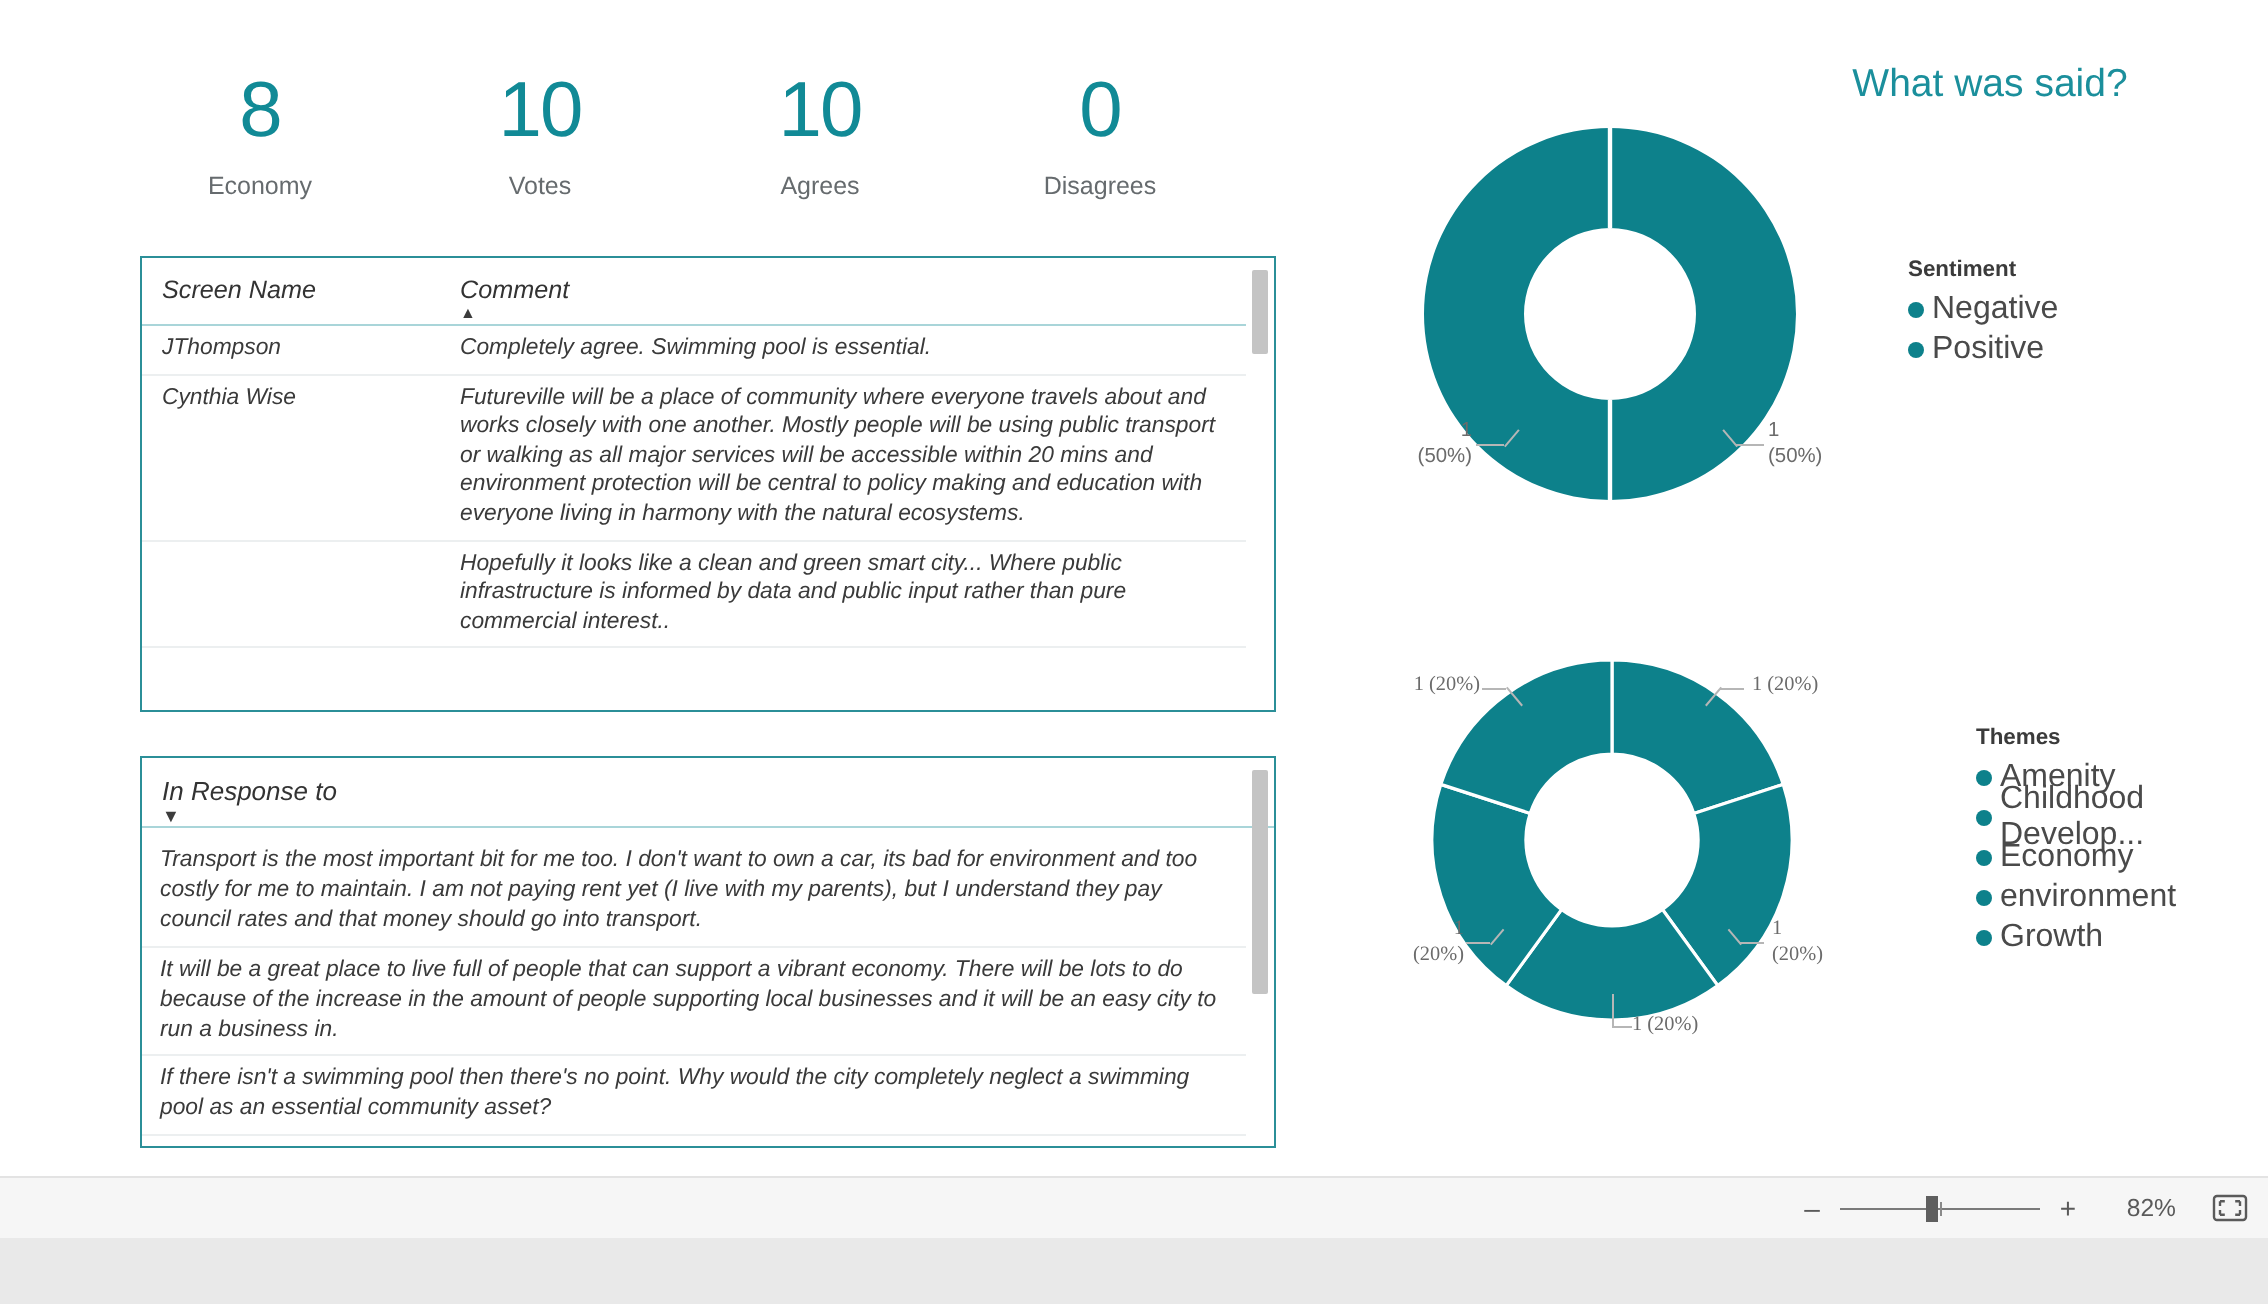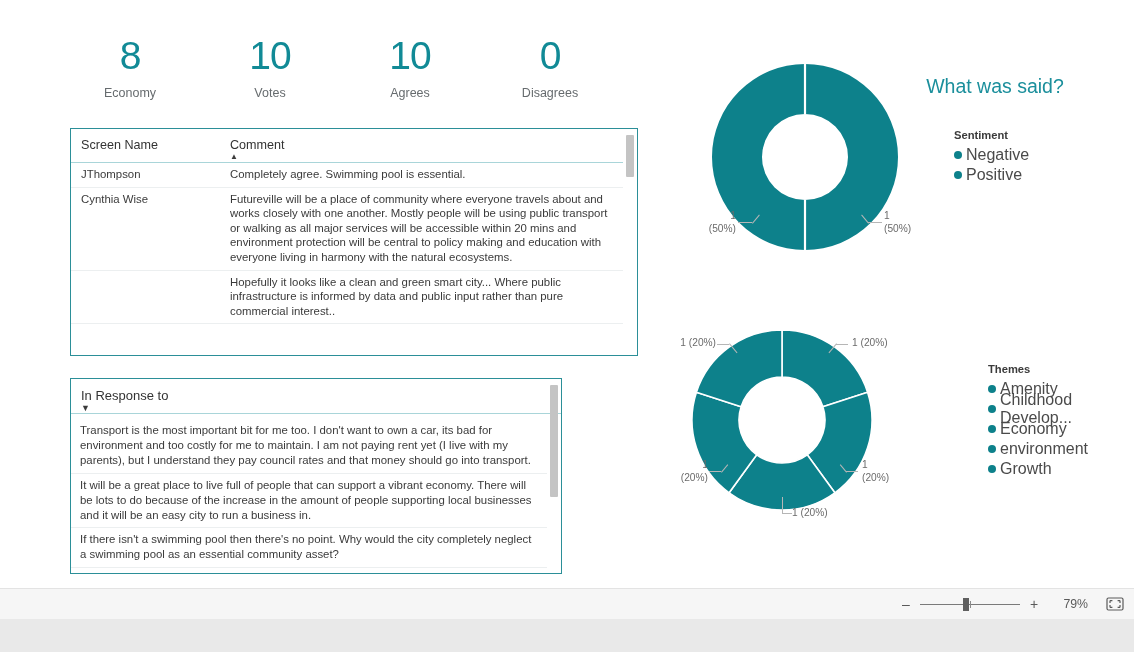--- a/index.html
+++ b/index.html
@@ -14,21 +14,21 @@
   
   #report { position: absolute; left: 0; top: 0; width: 1134px; height: 588px; background: #fff; }
 
   
   .kpi-row { position: absolute; left: 60px; top: 34px; width: 560px; height: 80px; display: flex; }
   .kpi { flex: 1 1 0; text-align: center; }
   .kpi-value { color: #118a96; font-size: 39px; line-height: 44px; font-weight: 400; letter-spacing: -1px; }
   .kpi-label { color: #666b6e; font-size: 12.5px; line-height: 16px; margin-top: 7px; }
 
   
-  .panel { position: absolute; background: #fff; border: 1px solid #2b8f98; box-sizing: border-box; }
+  .panel { position: absolute; background: #fff; border: 1px solid #2b8f98; box-sizing: border-box; font-style: italic; }
 
   
   #table-panel { left: 70px; top: 128px; width: 568px; height: 228px; }
   .tbl { width: 100%; border-collapse: collapse; table-layout: fixed; }
   .tbl col.c1 { width: 149px; }
   .tbl th {
     text-align: left; font-weight: 400; color: #333; font-size: 12.6px;
     padding: 9px 8px 2px 10px; vertical-align: top;
     border-bottom: 1.5px solid #a9d5d9; background: #fff;
   }
@@ -36,40 +36,40 @@
   .sort-arrow { display: block; font-size: 8px; color: #3c3c3c; line-height: 7px; margin-top: 1px; }
   .tbl td {
     font-size: 11.4px; color: #3a3a3a; line-height: 14.6px;
     padding: 4px 9px 5px 10px; vertical-align: top;
     border-bottom: 1px solid #eceff0;
   }
   .tbl td.name { color: #3a3a3a; margin-top: 27px; }
   .tbl-clip { position: absolute; left: 0; top: 0; right: 14px; bottom: 0; overflow: hidden; }
 
   
-  #resp-panel { left: 70px; top: 378px; width: 492px; height: 196px; }
+  #resp-panel { left: 70px; top: 378px; width: 568px; height: 196px; }
   .resp-head {
     font-size: 13px; color: #333; padding: 9px 10px 1px 10px;
     border-bottom: 1.5px solid #a9d5d9;
   }
   .resp-head .sort-arrow { font-size: 9px; line-height: 8px; }
   .resp-clip { position: absolute; left: 0; top: 40px; right: 14px; bottom: 0; overflow: hidden; }
   .resp-item {
     font-size: 11.4px; color: #3a3a3a; line-height: 14.9px;
     padding: 4px 10px 5px 9px; border-bottom: 1px solid #eceff0;
   }
 
   
   .vscroll { position: absolute; top: 2px; right: 2px; width: 10px; bottom: 2px; }
   .vthumb { position: absolute; left: 1px; width: 8px; background: #c4c4c4; border-radius: 1px; }
 
   
   #what-title {
     position: absolute; left: 890px; top: 29px; width: 210px;
-    color: #1b8f9c; font-size: 19.5px; line-height: 26px; text-align: center; margin-top: 44px;
+    color: #1b8f9c; font-size: 19.5px; line-height: 26px; text-align: center;
   }
   .donut-wrap { position: absolute; }
   .lbl { position: absolute; color: #6b6b6b; font-size: 10.2px; line-height: 12.5px; white-space: nowrap; }
   .lbl.r { text-align: left; }
   .lbl.l { text-align: right; }
   .lead { position: absolute; border: 0; border-top: 1px solid #b6b6b6; }
   .lead-v { position: absolute; border-left: 1px solid #b6b6b6; }
 
   .legend { position: absolute; }
   .legend-title { font-size: 11.2px; font-weight: bold; color: #3b3b3b; margin-bottom: 4px; }
@@ -211,21 +211,21 @@
       <div class="legend-item">
         <span class="legend-dot" style="background:#0d818b;"></span>
         <span>Negative</span>
       </div>
       <div class="legend-item">
         <span class="legend-dot" style="background:#0d818b;"></span>
         <span>Positive</span>
       </div>
     </div>
 
-    <div class="donut-wrap" style="left:664px; top:325px; width:240px; height:210px;">
+    <div class="donut-wrap" style="left:688px; top:325px; width:240px; height:210px;font-family:Liberation Serif, serif;">
       <svg width="240" height="195" viewBox="0 0 240 195">
         <g transform="translate(118,95)">
 
           <path d="M 0,-90 A 90,90 0 0 1 85.60,-27.81 L 40.90,-13.29 A 43,43 0 0 0 0,-43 Z" fill="#0d818b" stroke="#ffffff" stroke-width="1.6"></path>
           <path d="M 85.60,-27.81 A 90,90 0 0 1 52.90,72.81 L 25.27,34.79 A 43,43 0 0 0 40.90,-13.29 Z" fill="#0d818b" stroke="#ffffff" stroke-width="1.6"></path>
           <path d="M 52.90,72.81 A 90,90 0 0 1 -52.90,72.81 L -25.27,34.79 A 43,43 0 0 0 25.27,34.79 Z" fill="#0d818b" stroke="#ffffff" stroke-width="1.6"></path>
           <path d="M -52.90,72.81 A 90,90 0 0 1 -85.60,-27.81 L -40.90,-13.29 A 43,43 0 0 0 -25.27,34.79 Z" fill="#0d818b" stroke="#ffffff" stroke-width="1.6"></path>
           <path d="M -85.60,-27.81 A 90,90 0 0 1 0,-90 L 0,-43 A 43,43 0 0 0 -40.90,-13.29 Z" fill="#0d818b" stroke="#ffffff" stroke-width="1.6"></path>
         </g>
       </svg>
@@ -292,21 +292,21 @@
   </div>
 
   <div id="zoombar">
     <div class="zb-inner">
       <span class="zb-minus">–</span>
       <div class="zb-track">
         <div class="zb-tick"></div>
         <div class="zb-thumb"></div>
       </div>
       <span class="zb-plus">+</span>
-      <span class="zb-pct">79%</span>
+      <span class="zb-pct">82%</span>
       <span class="zb-fit">
         <svg width="18" height="14" viewBox="0 0 18 14">
           <rect x="1" y="1" width="16" height="12" rx="1.5" fill="none" stroke="#5a5a5a" stroke-width="1.2"></rect>
           <path d="M4,3.6 L4,6 M4,3.6 L6.4,3.6 M14,3.6 L14,6 M14,3.6 L11.6,3.6 M4,10.4 L4,8 M4,10.4 L6.4,10.4 M14,10.4 L14,8 M14,10.4 L11.6,10.4" stroke="#5a5a5a" stroke-width="1.2" fill="none"></path>
         </svg>
       </span>
     </div>
   </div>
 
   <div id="statusbar">

